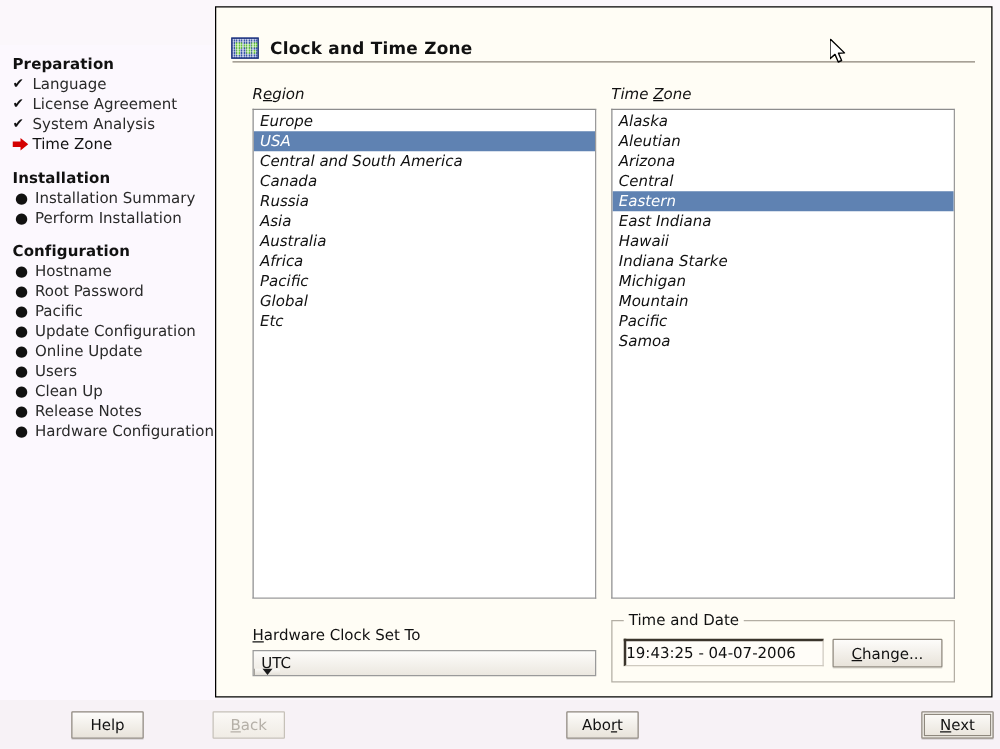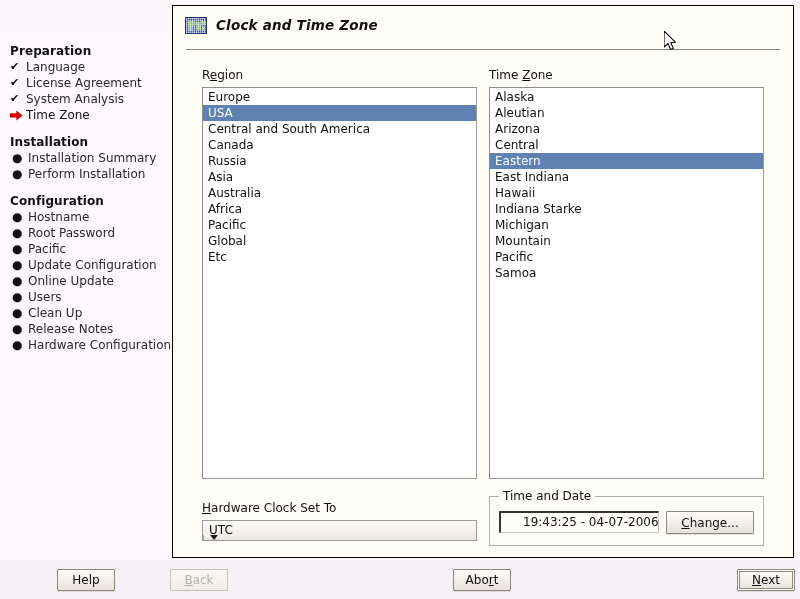--- a/index.html
+++ b/index.html
@@ -75,24 +75,23 @@
     top: 5px;
     width: 622px;
     height: 553px;
     background: #fffdf5;
     border: 1px solid #000;
     box-sizing: border-box;
   }
   #panel-title-row {
     position: absolute;
     left: 12px;
-    top: 11px;
+    top: 24px;
     display: flex;
-    align-items: flex-start;
-    font-style: italic;
+    align-items: flex-end;
   }
   #title-icon {
     width: 22px;
     height: 17px;
     margin-right: 9px;
     position: relative;
     background: #3a56a8;
     border: 1px solid #23357a;
     box-sizing: border-box;
     overflow: hidden;
@@ -117,21 +116,21 @@
   #title-sep {
     position: absolute;
     left: 13px;
     top: 43px;
     width: 594px;
     height: 1px;
     background: #8b8378;
   }
 
   
-  .col { position: absolute; }
+  .col { position: absolute; font-style: italic; }
   #col-left  { left: 29px;  top: 62px; width: 275px; }
   #col-right { left: 316px; top: 62px; width: 275px; }
 
   .field-label {
     font-size: 12px;
     color: #111;
     margin-bottom: 4px;
     height: 15px;
   }
   .acc { text-decoration: underline; }
@@ -223,21 +222,21 @@
     top: 14px;
     width: 160px;
     height: 22px;
     background: #fffdf8;
     border: 1px solid #cfcac0;
     border-top: 2px solid #3a342b;
     border-left: 2px solid #3a342b;
     box-sizing: border-box;
     line-height: 19px;
     font-size: 12px;
-    padding-left: 22px;
+    padding-left: 0;
     color: #111;
     white-space: nowrap;
     overflow: hidden;
   }
   #change-btn {
     position: absolute;
     right: 9px;
     top: 14px;
     width: 88px;
     height: 23px;

